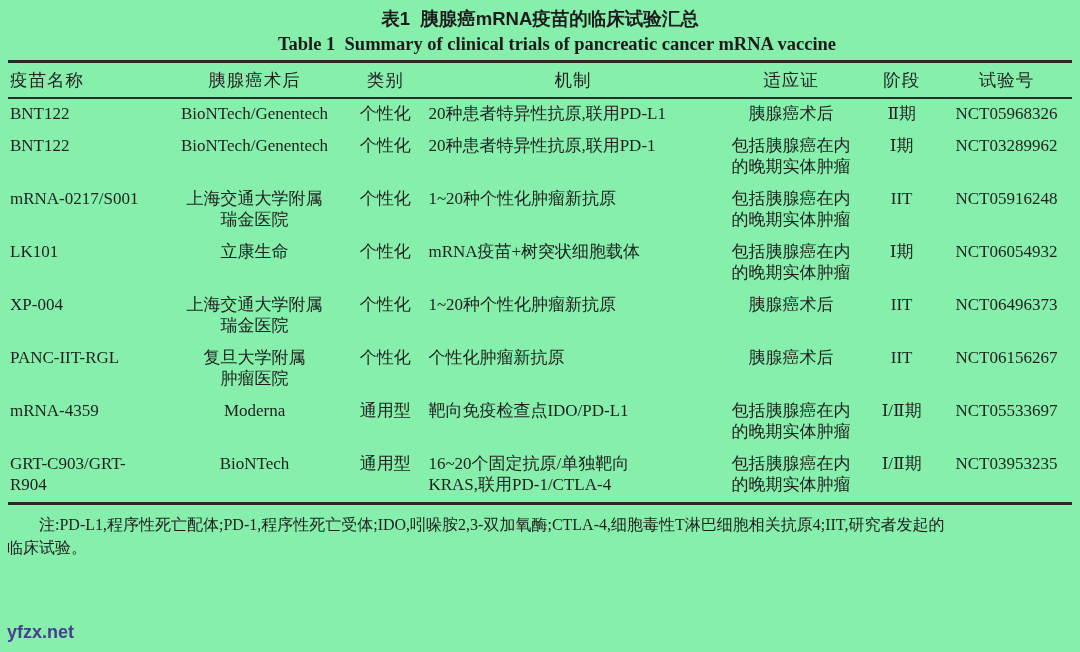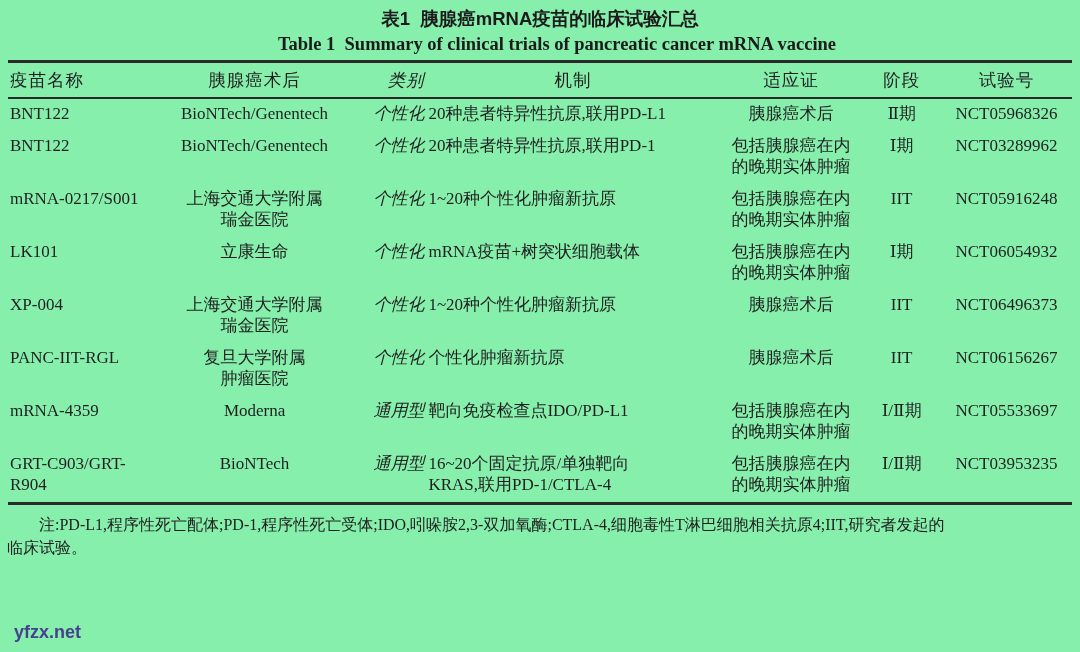--- a/index.html
+++ b/index.html
@@ -57,39 +57,39 @@
   td {
     font-size: 17px;
     line-height: 21px;
     padding: 4px 2px 7px 2px;
     vertical-align: top;
     white-space: pre-line;
     color: #1f1f1f;
   }
   th.col-name, td.col-name { width: 156px; text-align: left; }
   td.col-company, th.col-company { width: 176px; text-align: center; }
-  td.col-category, th.col-category { width: 80px; text-align: right; font-style: italic; }
+  td.col-category, th.col-category { width: 80px; text-align: center; }
   td.col-mechanism { width: 298px; text-align: left; }
   th.col-mechanism { width: 298px; text-align: center; }
   td.col-indication, th.col-indication { width: 142px; text-align: center; }
   td.col-phase, th.col-phase { width: 76px; text-align: center; }
   td.col-trial, th.col-trial { width: 128px; text-align: center; }
 
   .footnote {
     width: 1066px;
     margin: 5px auto 0 auto;
     font-size: 16px;
     line-height: 23px;
     text-indent: 2em;
     white-space: pre-line;
     color: #1f1f1f;
   }
   .watermark {
     position: absolute;
-    left: 14px;
+    left: 7px;
     top: 622px;
     font-family: "Liberation Sans", "DejaVu Sans", sans-serif;
     font-weight: bold;
     font-size: 18px;
     color: #7b2fd0;
     mix-blend-mode: multiply;
     opacity: 0.9;
     text-align: center;
   }
 </style>

